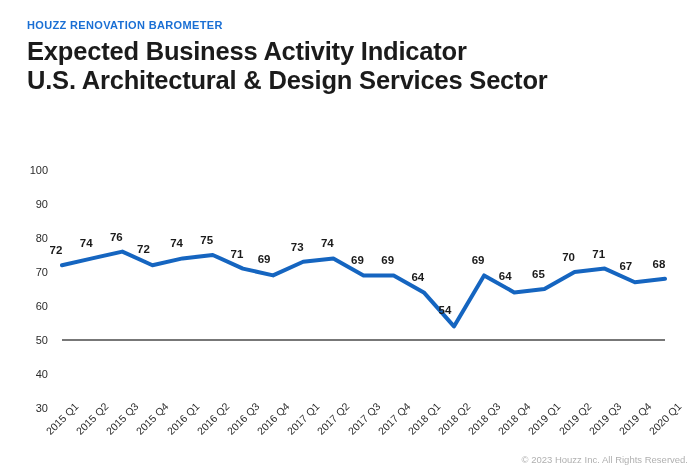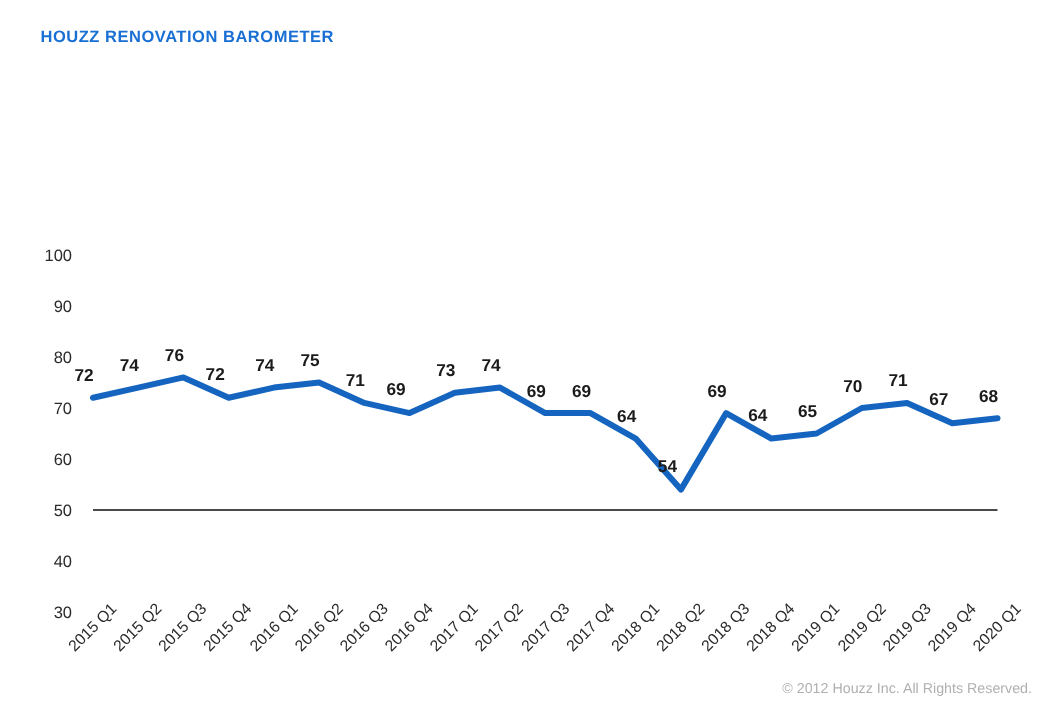--- a/index.html
+++ b/index.html
@@ -111,20 +111,22 @@
     white-space: nowrap;
   }
 </style>
 </head>
 <body>
 
 <div class="page">
 
   <div class="header">
     <div class="eyebrow">HOUZZ RENOVATION BAROMETER</div>
+    <div class="title-line">Expected Business Activity Indicator</div>
+    <div class="title-line">U.S. Architectural &amp; Design Services Sector</div>
   </div>
 
   <div class="chart-area">
     <svg class="chart-svg" width="700" height="275" viewBox="0 0 700 275">
       <g id="y-axis-ticks">
           <text x="48" y="22" text-anchor="end" class="ytick-label">100</text>
           <text x="48" y="56" text-anchor="end" class="ytick-label">90</text>
           <text x="48" y="90" text-anchor="end" class="ytick-label">80</text>
           <text x="48" y="124" text-anchor="end" class="ytick-label">70</text>
           <text x="48" y="158" text-anchor="end" class="ytick-label">60</text>
@@ -181,15 +183,15 @@
       <div class="xtick" style="left: 463.95px; top: 2px; transform: translateX(-100%) rotate(-45deg);">2018 Q2</div>
       <div class="xtick" style="left: 494.1px; top: 2px; transform: translateX(-100%) rotate(-45deg);">2018 Q3</div>
       <div class="xtick" style="left: 524.25px; top: 2px; transform: translateX(-100%) rotate(-45deg);">2018 Q4</div>
       <div class="xtick" style="left: 554.4px; top: 2px; transform: translateX(-100%) rotate(-45deg);">2019 Q1</div>
       <div class="xtick" style="left: 584.55px; top: 2px; transform: translateX(-100%) rotate(-45deg);">2019 Q2</div>
       <div class="xtick" style="left: 614.7px; top: 2px; transform: translateX(-100%) rotate(-45deg);">2019 Q3</div>
       <div class="xtick" style="left: 644.85px; top: 2px; transform: translateX(-100%) rotate(-45deg);">2019 Q4</div>
       <div class="xtick" style="left: 675px; top: 2px; transform: translateX(-100%) rotate(-45deg);">2020 Q1</div>
     </div>
 
-  <div class="footer">© 2012 Houzz Inc. All Rights Reserved.</div>
+  <div class="footer">© 2023 Houzz Inc. All Rights Reserved.</div>
 
 </div>
 
 </body></html>

